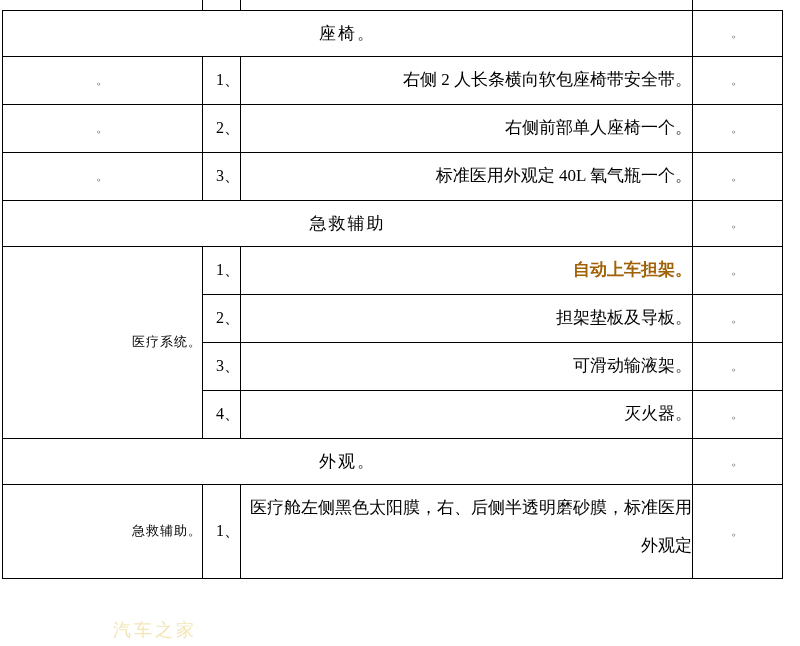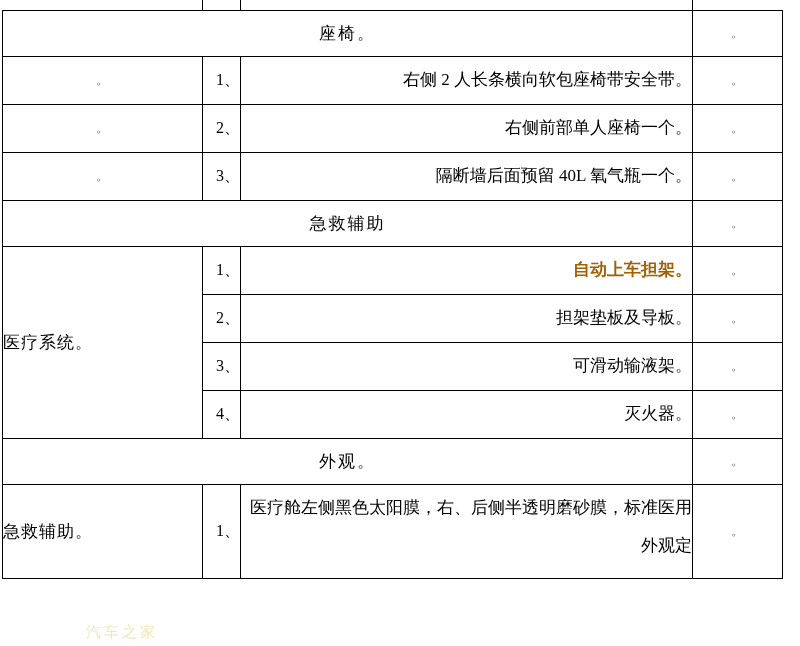--- a/index.html
+++ b/index.html
@@ -32,22 +32,22 @@
     vertical-align: middle;
     background: #ffffff;
   }
   
   col.c1 { width: 200px; }
   col.c2 { width: 38px; }
   col.c3 { width: 452px; }
   col.c4 { width: 90px; }
 
   .cat-cell {
-    text-align: left;
-    font-size: 17px;
+    text-align: right;
+    font-size: 13px;
     letter-spacing: 1px;
     margin-left: 23px;
   }
   .num-cell {
     text-align: right;
     padding-right: 4px;
     font-size: 16px;
     font-family: "Liberation Serif", serif;
   }
   .desc-cell {
@@ -81,23 +81,23 @@
     color: #a16207;
     font-weight: bold;
   }
   .row-h-std { height: 48px; }
   .row-h-sm  { height: 46px; }
   .row-h-lg  { height: 94px; }
   .top-stub { height: 10px; }
   .top-stub td { border-top: none; }
   .watermark {
     position: absolute;
-    left: 86px;
+    left: 113px;
     bottom: 4px;
-    font-size: 15px;
+    font-size: 18px;
     color: #f2e6b8;
     letter-spacing: 3px;
     pointer-events: none;
   }
 </style>
 </head>
 <body>
 
 <div class="page">
 
@@ -132,21 +132,21 @@
       <tr class="row-h-std">
         <td class="note-cell">。</td>
         <td class="num-cell">2、</td>
         <td class="desc-cell">右侧前部单人座椅一个。</td>
         <td class="note-cell">。</td>
       </tr>
 
       <tr class="row-h-std">
         <td class="note-cell">。</td>
         <td class="num-cell">3、</td>
-        <td class="desc-cell">隔断墙后面预留 40L 氧气瓶一个。</td>
+        <td class="desc-cell">标准医用外观定 40L 氧气瓶一个。</td>
         <td class="note-cell">。</td>
       </tr>
 
       <tr class="section-row row-h-sm">
         <td colspan="3" class="section-title">急救辅助</td>
         <td class="note-cell section-note">。</td>
       </tr>
 
       <tr class="row-h-std">
         <td class="cat-cell" rowspan="4">医疗系统。</td>

